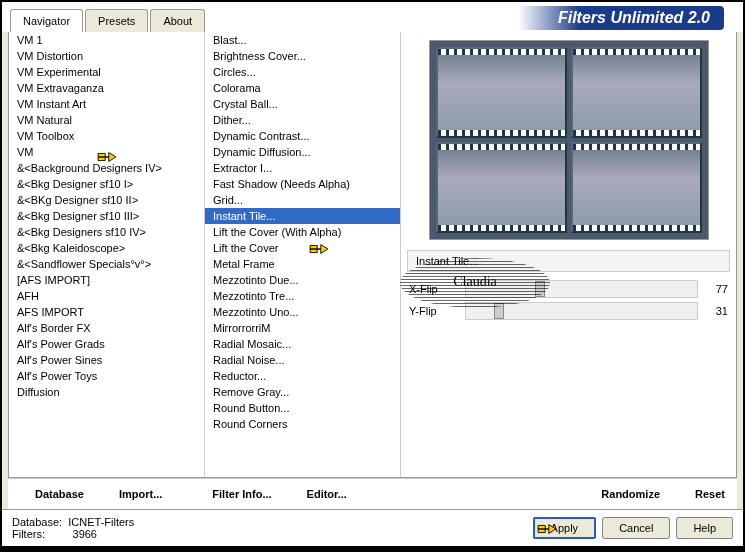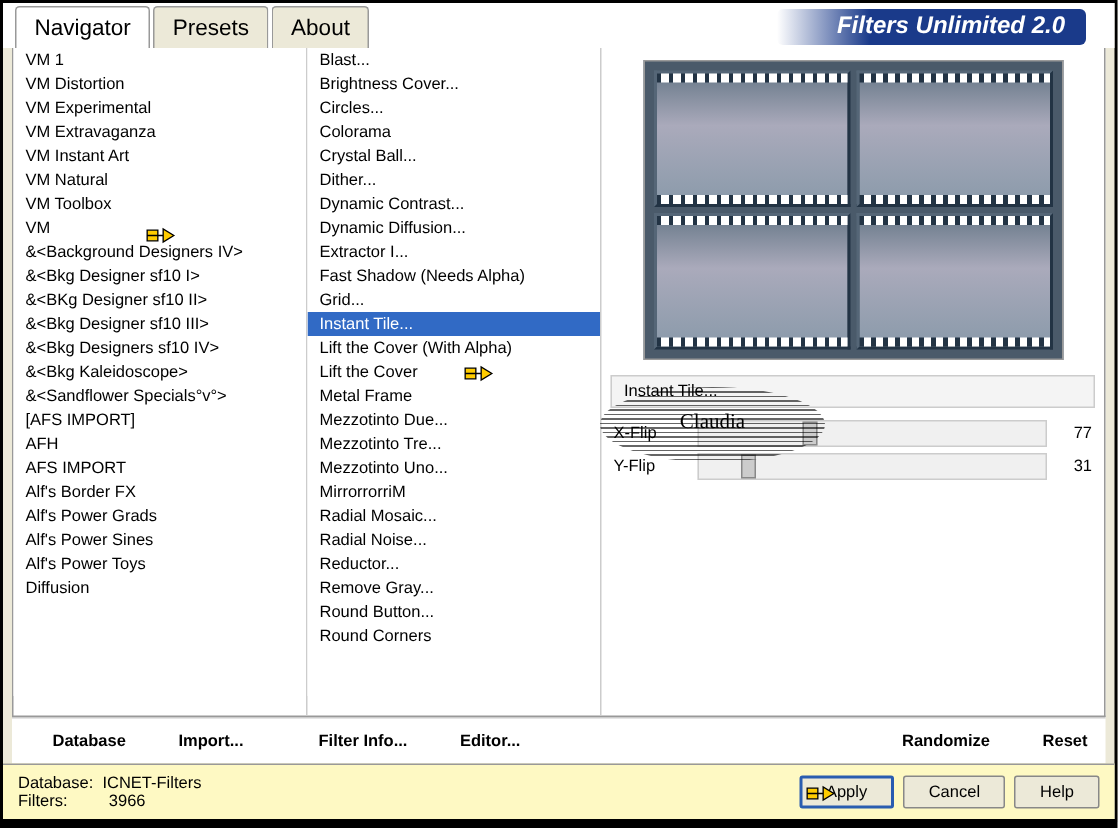--- a/index.html
+++ b/index.html
@@ -31,21 +31,21 @@
   margin-left: 8px;
 }
 .tab {
   padding: 5px 12px;
   border: 1px solid #999;
   border-bottom: none;
   background: #ece9d8;
   margin-right: 2px;
   cursor: pointer;
   border-radius: 3px 3px 0 0;
-  font-size: 15px;
+  font-size: 11px;
 }
 .tab.active {
   background: #fff;
   position: relative;
   z-index: 2;
 }
 .title-banner {
   position: absolute;
   right: 19px;
   top: 4px;
@@ -91,21 +91,21 @@
   margin: 0 6px;
 }
 .link-btn {
   font-weight: bold;
   padding: 3px 8px;
   cursor: pointer;
   margin-left: 15px;
 }
 .spacer { flex: 1; }
 .footer {
-  background: #fef9c3;
+  background: #ffffff;
   padding: 6px 10px;
   display: flex;
   align-items: center;
   border-top: 1px solid #999;
 }
 .db-info { font-size: 11px; }
 .footer-buttons { margin-left: auto; display: flex; gap: 6px; }
 .btn {
   padding: 3px 16px;
   border: 1px solid #888;

